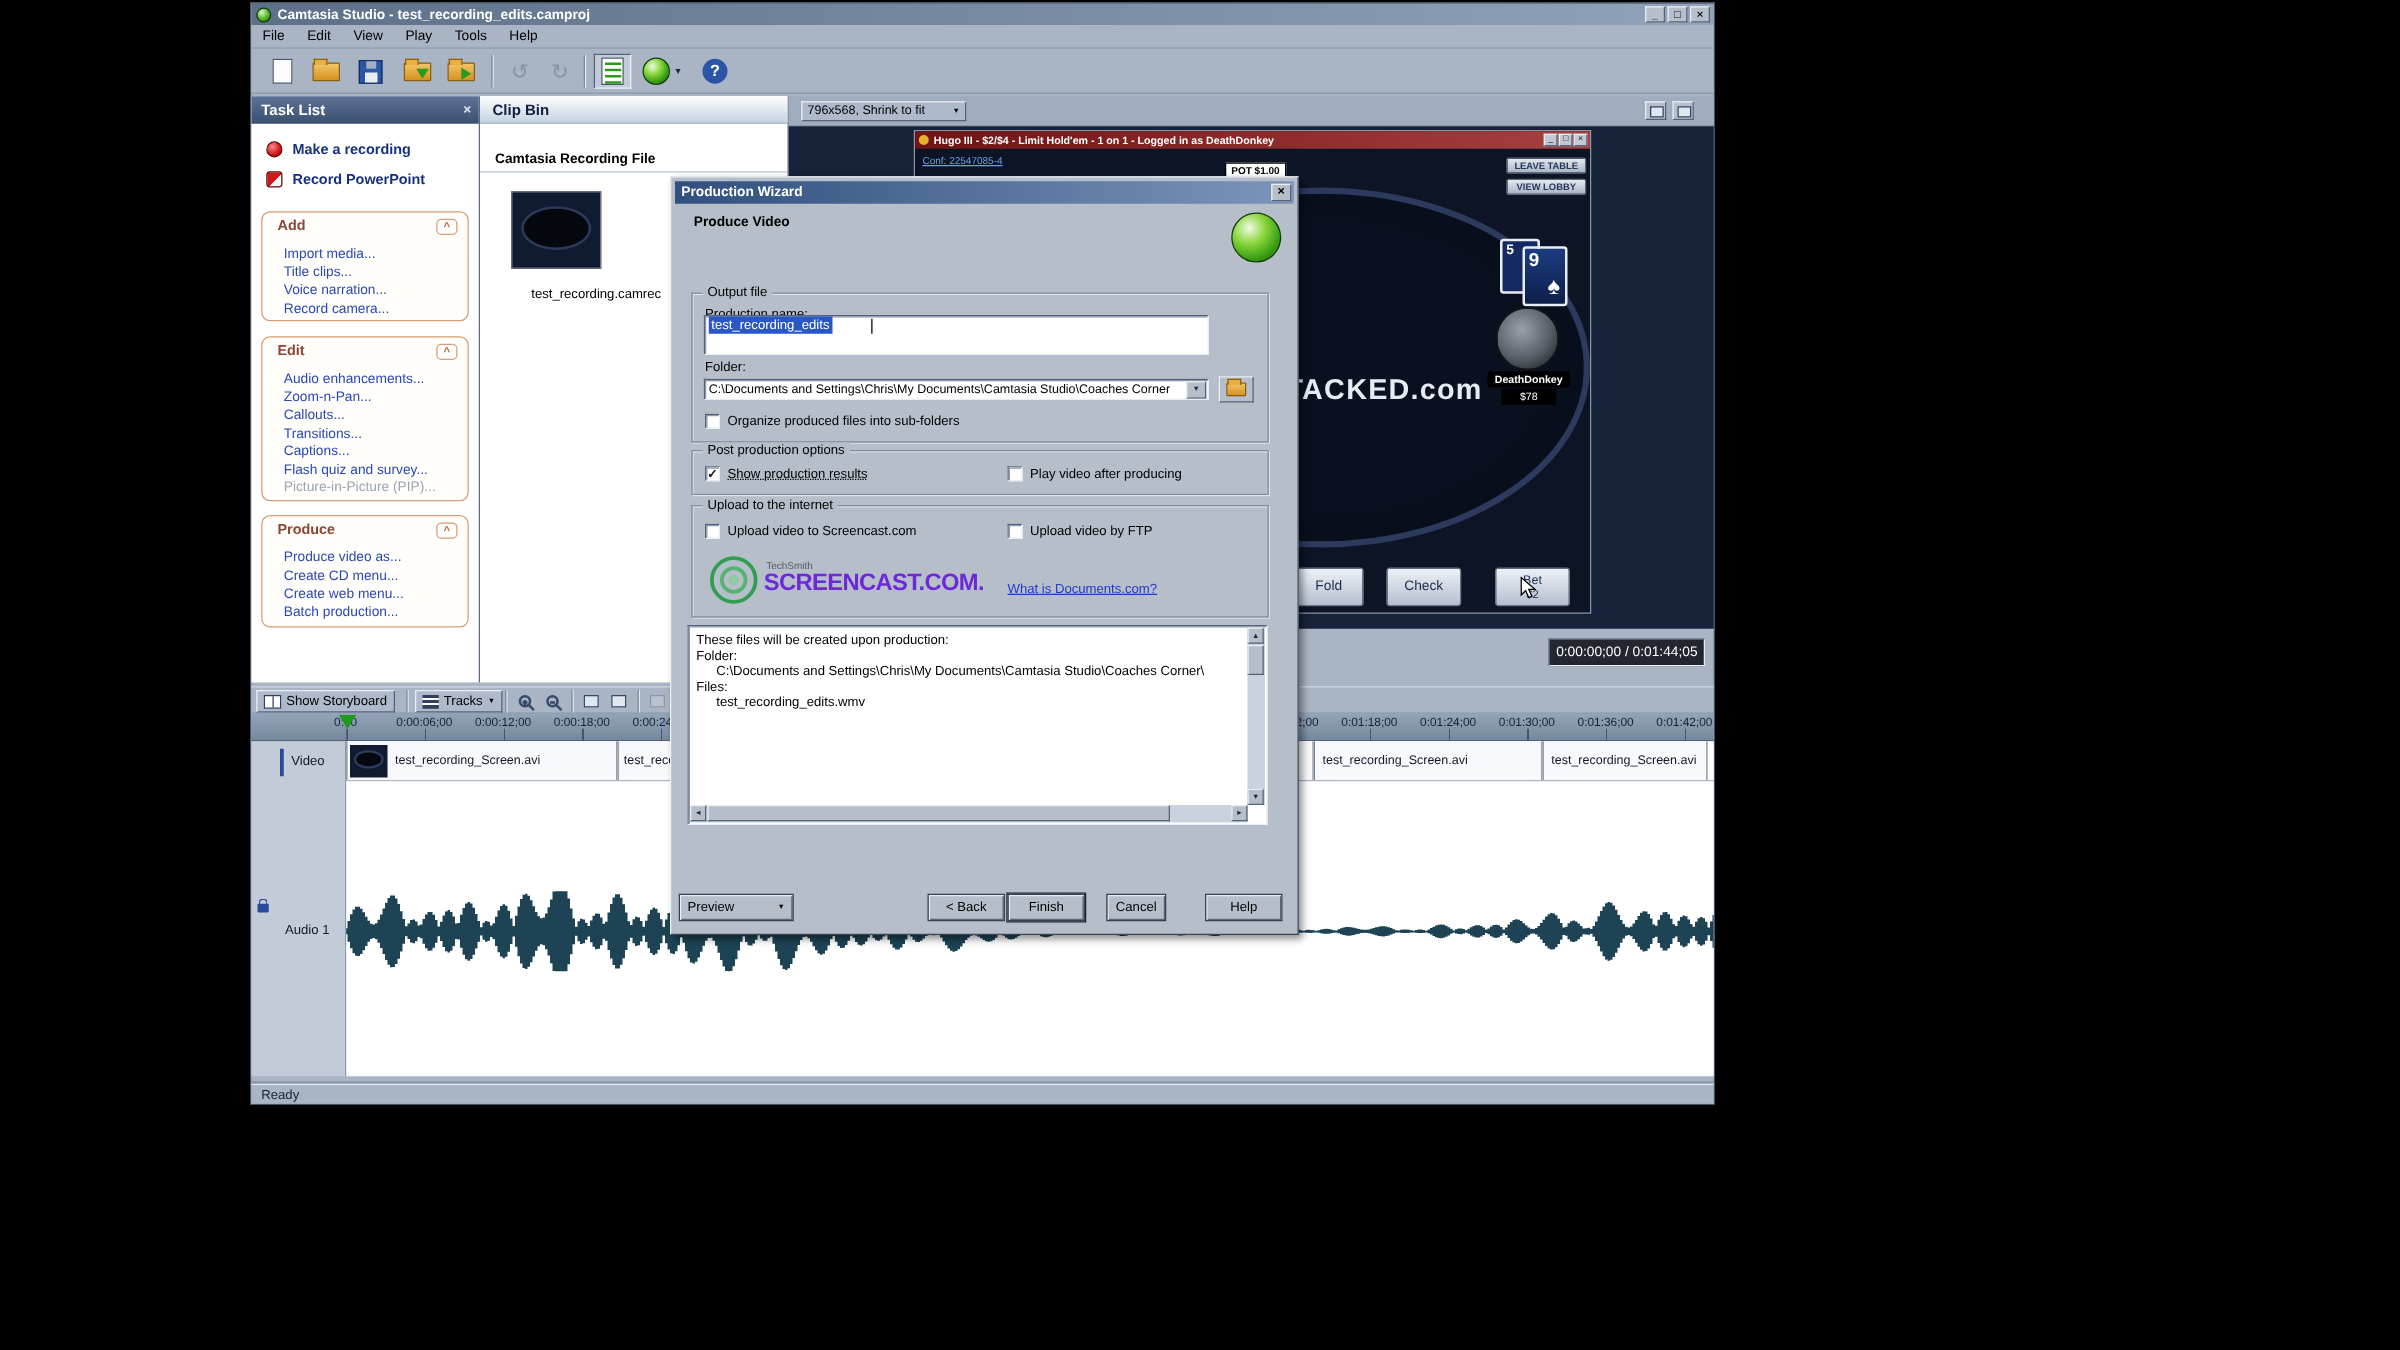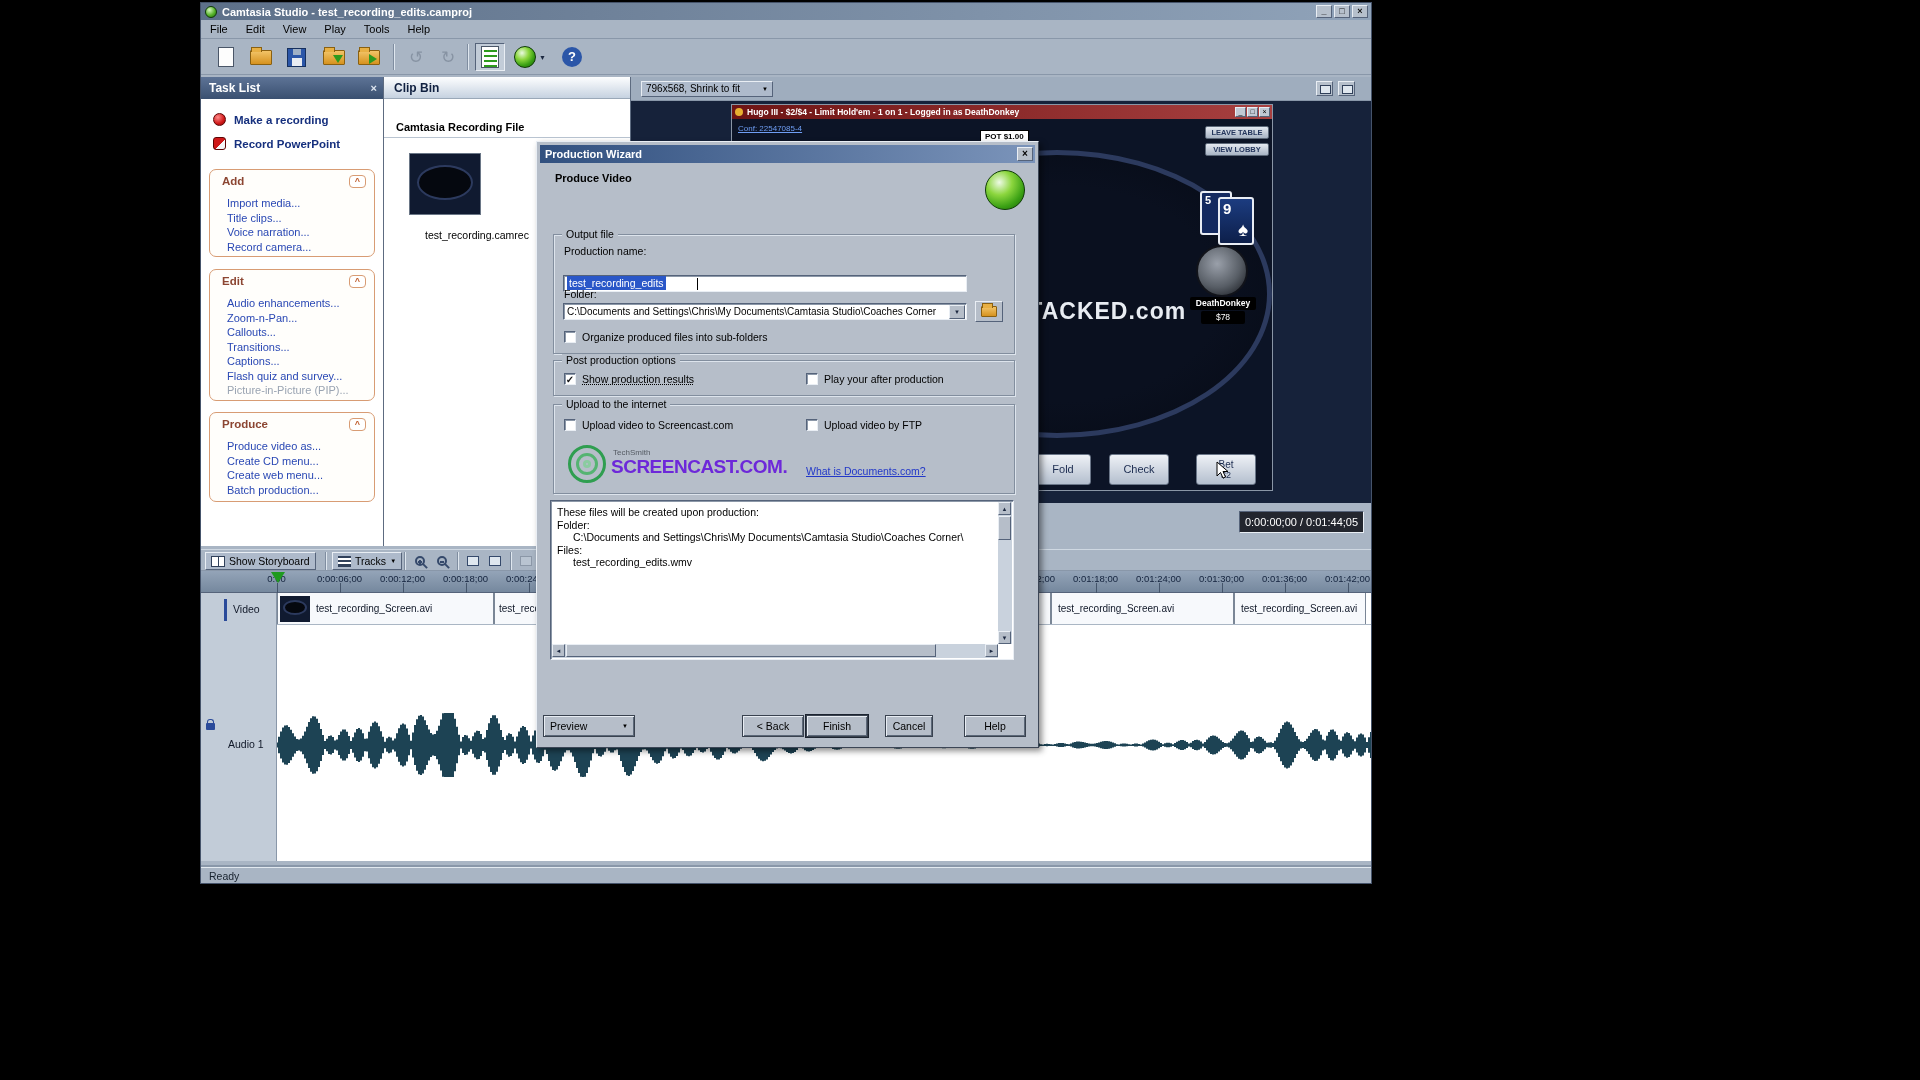--- a/index.html
+++ b/index.html
@@ -434,42 +434,42 @@
     <div class="wz-title">
       <span>Production Wizard</span>
       <div class="wz-close">×</div>
     </div>
     <div class="wz-heading">Produce Video</div>
     <div class="wz-sphere"></div>
 
     <div class="grp" style="top:92px;height:120px">
       <div class="legend">Output file</div>
       <div class="lbl" style="left:10px;top:10px">Production name:</div>
-      <div class="field" style="left:9px;top:40px;width:404px;height:17px">
+      <div class="field" style="left:9px;top:17px;width:404px;height:32px">
         <span class="sel">test_recording_edits</span>
         <div class="caret"></div>
       </div>
       <div class="lbl" style="left:10px;top:53px">Folder:</div>
       <div class="field" style="left:9px;top:68px;width:404px;height:17px;padding-right:18px">
         <span>C:\Documents and Settings\Chris\My Documents\Camtasia Studio\Coaches Corner</span>
         <div class="combo-dd">▼</div>
       </div>
       <div class="browse" style="left:421px;top:66px">
             <div class="ic-folder"></div>
           </div>
       <div class="cbx" style="left:10px;top:96px"></div>
       <div class="cbl" style="left:28px;top:96px">Organize produced files into sub-folders</div>
     </div>
 
     <div class="grp" style="top:218px;height:36px">
       <div class="legend">Post production options</div>
       <div class="cbx" style="left:10px;top:12px">✓</div>
       <div class="cbl" style="left:28px;top:12px;text-decoration:underline dotted 1px">Show production results</div>
       <div class="cbx" style="left:252px;top:12px"></div>
-      <div class="cbl" style="left:270px;top:12px">Play your after production</div>
+      <div class="cbl" style="left:270px;top:12px">Play video after producing</div>
     </div>
 
     <div class="grp" style="top:262px;height:90px">
       <div class="legend">Upload to the internet</div>
       <div class="cbx" style="left:10px;top:14px"></div>
       <div class="cbl" style="left:28px;top:14px">Upload video to Screencast.com</div>
       <div class="cbx" style="left:252px;top:14px"></div>
       <div class="cbl" style="left:270px;top:14px">Upload video by FTP</div>
       <div class="swirl">
             <div class="m">

